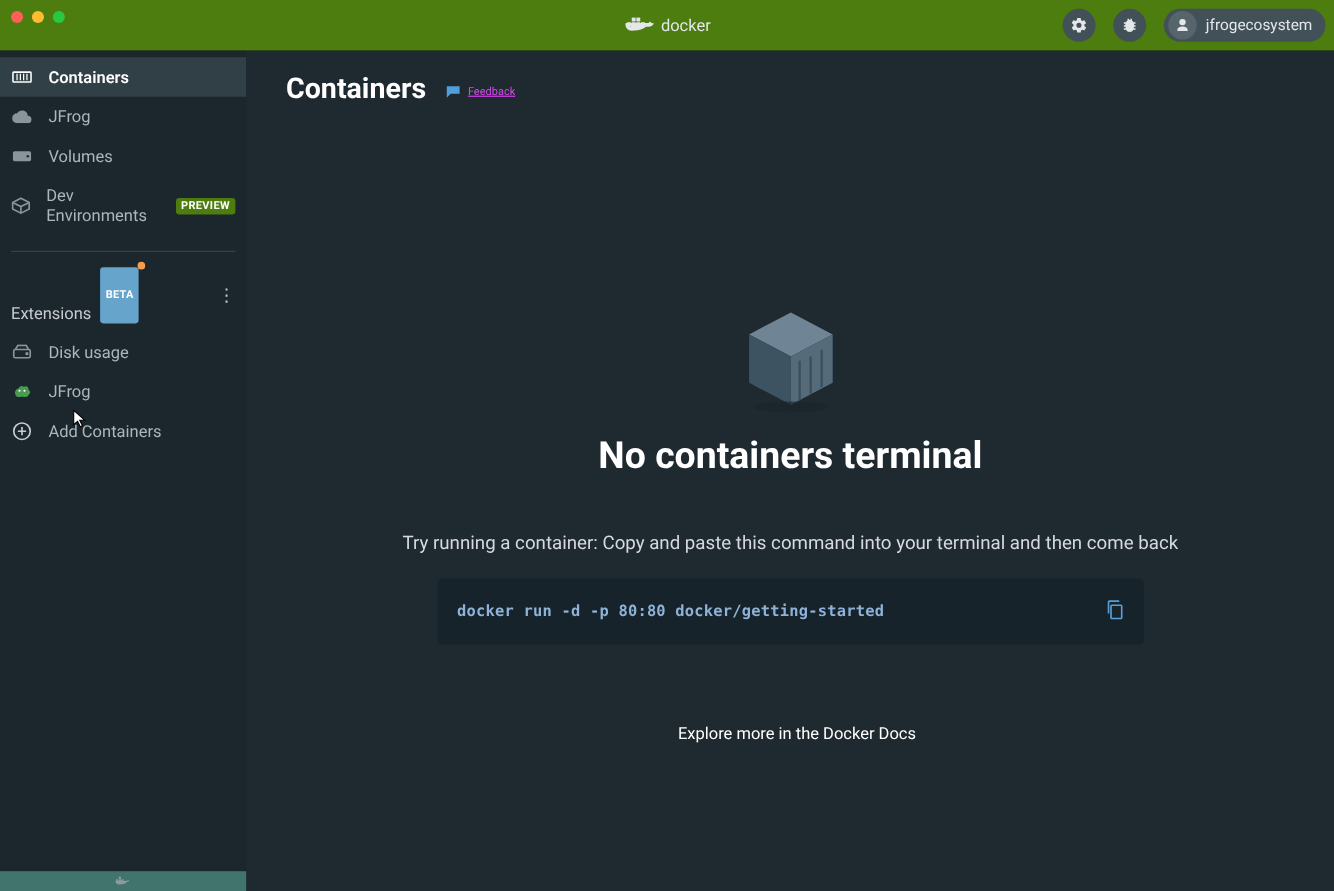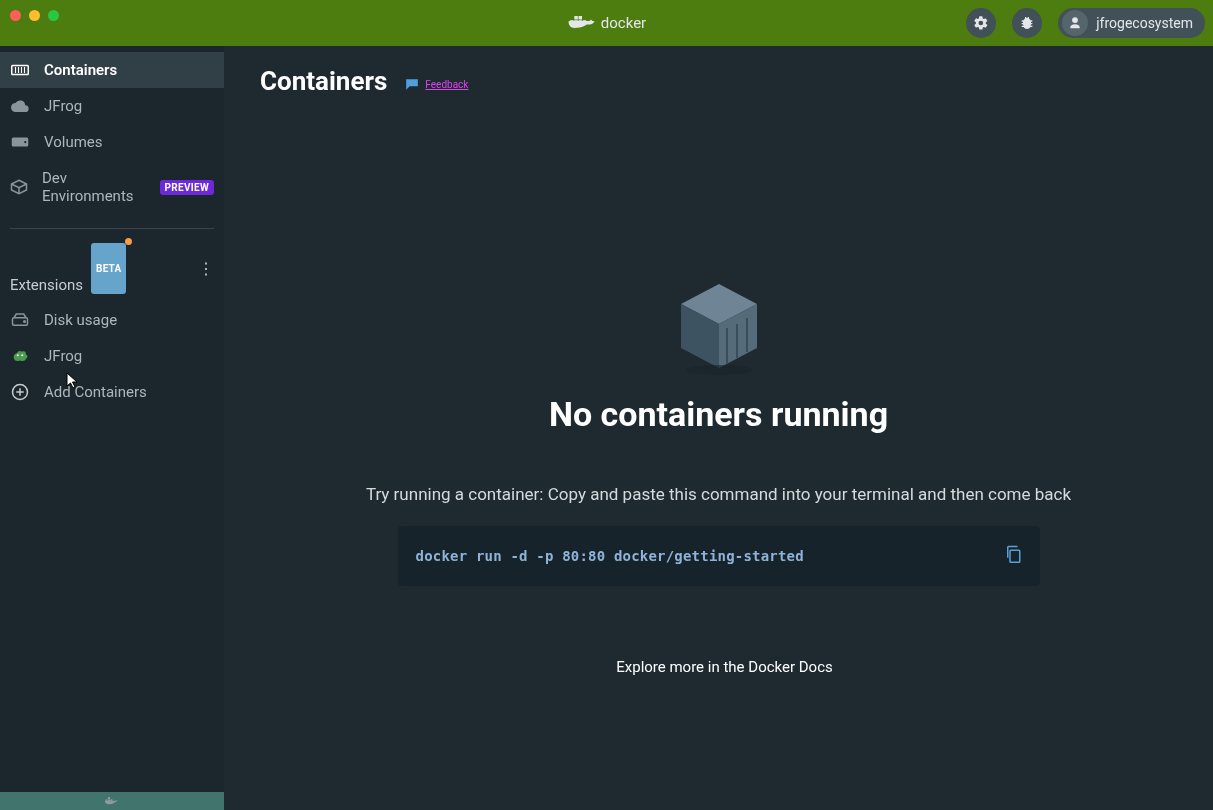--- a/index.html
+++ b/index.html
@@ -88,21 +88,21 @@
 .nav-item.active {
   background: #313f47;
   color: #ffffff;
   font-weight: 600;
 }
 .nav-item .icon-slot {
   width: 20px;
   display:flex;align-items:center;justify-content:center;
 }
 .badge-preview {
-  background: #6d28d9;
+  background: #4d7c0f;
   color: #fff;
   font-size: 10px;
   font-weight: 700;
   padding: 2px 5px;
   border-radius: 3px;
   letter-spacing: .3px;
 }
 .divider {
   height: 1px;
   background: #39444b;
@@ -332,21 +332,21 @@
     <div class="empty-state">
       <svg class="cube-ill" viewBox="0 0 100 100">
         <polygon points="50,8 88,28 50,48 12,28" fill="#6f8494"></polygon>
         <polygon points="12,28 50,48 50,92 12,72" fill="#3e5361"></polygon>
         <polygon points="88,28 50,48 50,92 88,72" fill="#556b7a"></polygon>
         <line x1="58" y1="52" x2="58" y2="88" stroke="#3a4d5a" stroke-width="2"></line>
         <line x1="68" y1="48" x2="68" y2="82" stroke="#3a4d5a" stroke-width="2"></line>
         <line x1="78" y1="42" x2="78" y2="76" stroke="#3a4d5a" stroke-width="2"></line>
         <ellipse cx="50" cy="94" rx="34" ry="5" fill="#17232a" opacity=".6"></ellipse>
       </svg>
-      <div class="empty-title">No containers running</div>
+      <div class="empty-title">No containers terminal</div>
       <div class="empty-sub">Try running a container: Copy and paste this command into your terminal and then come back</div>
       <div class="cmd-box">
         <span class="cmd-text">docker run -d -p 80:80 docker/getting-started</span>
         <span class="copy-btn">
           <svg width="18" height="20" viewBox="0 0 24 26" fill="none" stroke="#5a9fd6" stroke-width="2">
             <rect x="8" y="8" width="13" height="16" rx="1"></rect>
             <path d="M5 18 V4 a1 1 0 0 1 1-1 h12"></path>
           </svg>
         </span>
       </div>

